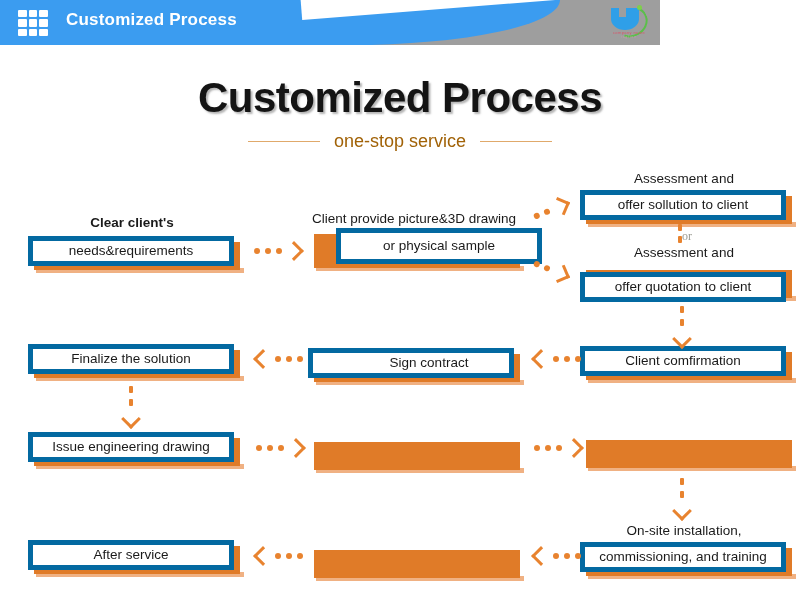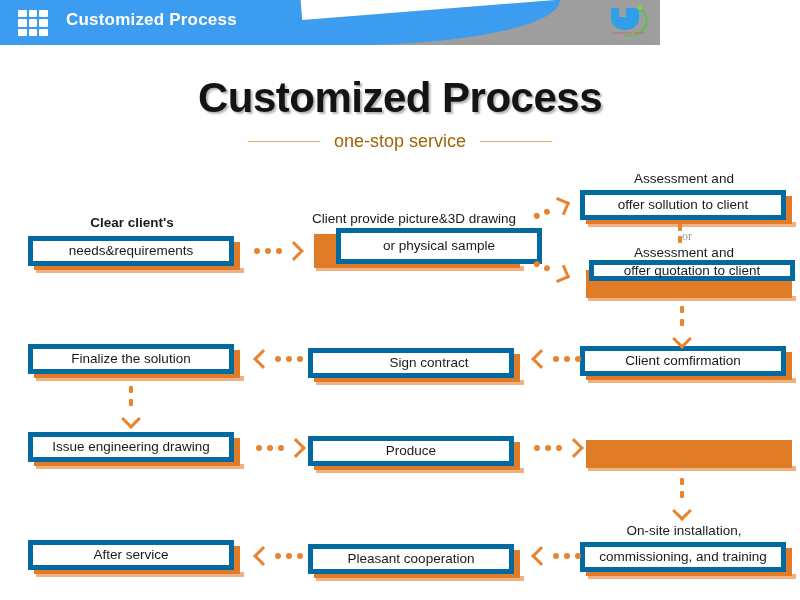--- a/index.html
+++ b/index.html
@@ -159,21 +159,21 @@
     <span class="or-dashes">
       <i></i>
       <i></i>
     </span>
     <span class="or-text">or</span>
   </div>
 
   <div class="above-label" style="left:580px;top:246px;width:208px;">Assessment and</div>
   <div class="box-shadow2" style="left:588px;top:296px;width:208px;height:5px;"></div>
   <div class="box-shadow" style="left:586px;top:270px;width:206px;height:28px;"></div>
-  <div class="box" style="left:580px;top:260px;width:206px;height:21px;margin-left:9px;">offer quotation to client</div>
+  <div class="box" style="left:580px;top:272px;width:206px;height:30px;">offer quotation to client</div>
 
   <div class="arrow-v" style="left:674px;top:306px;">
     <span class="dash"></span>
     <span class="dash"></span>
     <span class="chev down"></span>
   </div>
 
   <div class="box-shadow2" style="left:36px;top:376px;width:208px;height:5px;"></div>
   <div class="box-shadow" style="left:34px;top:350px;width:206px;height:28px;"></div>
   <div class="box" style="left:28px;top:344px;width:206px;height:30px;">Finalize the solution</div>
@@ -212,21 +212,20 @@
 
   <div class="arrow-h" style="left:256px;top:437px;">
     <span class="dot"></span>
     <span class="dot"></span>
     <span class="dot"></span>
     <span class="chev right"></span>
   </div>
 
   <div class="box-shadow2" style="left:316px;top:468px;width:208px;height:5px;"></div>
   <div class="box-shadow" style="left:314px;top:442px;width:206px;height:28px;"></div>
-  <div class="box" style="left:308px;top:436px;width:206px;height:30px;">Produce</div>
 
   <div class="arrow-h" style="left:534px;top:437px;">
     <span class="dot"></span>
     <span class="dot"></span>
     <span class="dot"></span>
     <span class="chev right"></span>
   </div>
 
   <div class="box-shadow2" style="left:588px;top:466px;width:208px;height:5px;"></div>
   <div class="box-shadow" style="left:586px;top:440px;width:206px;height:28px;"></div>
@@ -243,21 +242,20 @@
 
   <div class="arrow-h rev" style="left:256px;top:545px;">
     <span class="chev left"></span>
     <span class="dot"></span>
     <span class="dot"></span>
     <span class="dot"></span>
   </div>
 
   <div class="box-shadow2" style="left:316px;top:576px;width:208px;height:5px;"></div>
   <div class="box-shadow" style="left:314px;top:550px;width:206px;height:28px;"></div>
-  <div class="box" style="left:308px;top:544px;width:206px;height:30px;">Pleasant cooperation</div>
 
   <div class="arrow-h rev" style="left:534px;top:545px;">
     <span class="chev left"></span>
     <span class="dot"></span>
     <span class="dot"></span>
     <span class="dot"></span>
   </div>
 
   <div class="above-label" style="left:580px;top:524px;width:208px;">On-site installation,</div>
   <div class="box-shadow2" style="left:588px;top:574px;width:208px;height:5px;"></div>

